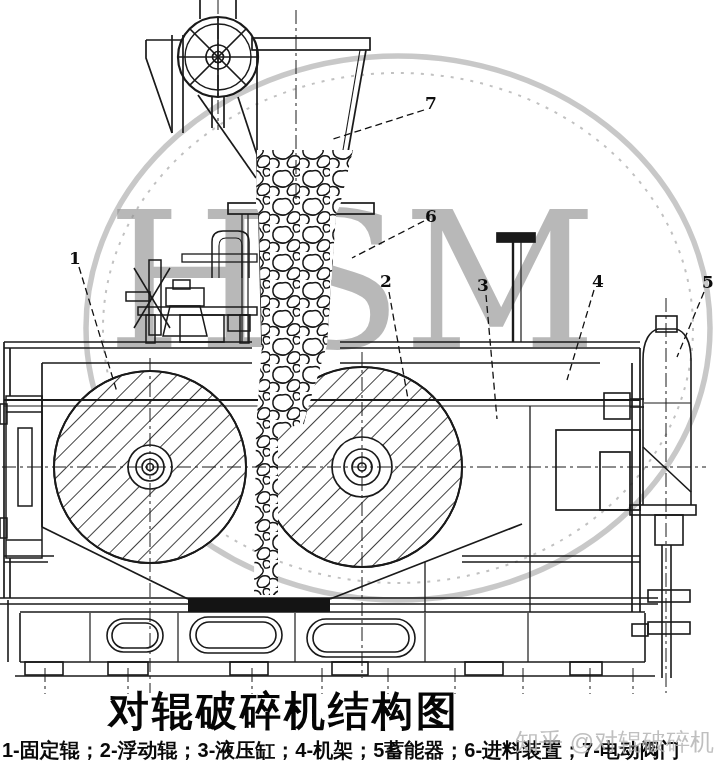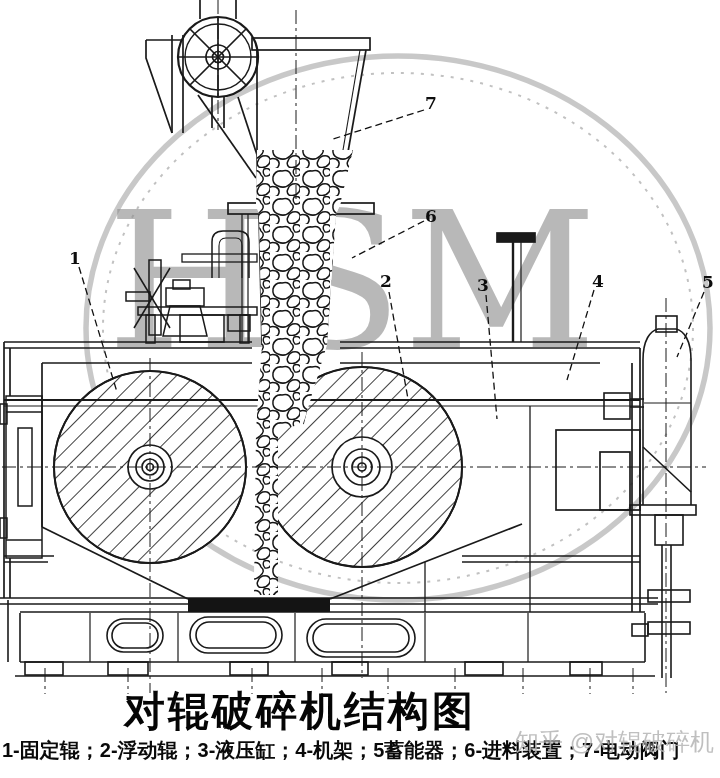--- a/index.html
+++ b/index.html
@@ -1,20 +1,20 @@
 <!DOCTYPE html>
 <html><head>
 <meta charset="utf-8">
 <style>
   html,body{margin:0;padding:0;background:#fff;}
   .page{position:relative;width:720px;height:778px;background:#fff;overflow:hidden;
         font-family:"Liberation Sans",sans-serif;}
   .page svg{position:absolute;left:0;top:0;}
   .title{position:absolute;left:108px;top:684px;font-size:41px;font-weight:800;
-         color:#050505;letter-spacing:3px;font-family:"Liberation Sans",sans-serif;white-space:nowrap;margin-left:16px;}
+         color:#050505;letter-spacing:3px;font-family:"Liberation Sans",sans-serif;white-space:nowrap;}
   .caption{position:absolute;left:2px;top:737px;width:716px;font-size:20px;font-weight:700;
          color:#0a0a0a;letter-spacing:0px;font-family:"Liberation Sans",sans-serif;white-space:nowrap;}
   .social-mark{position:absolute;right:6px;top:726px;font-size:24px;font-weight:400;
          color:#b5b5b5;opacity:.85;font-family:"Liberation Sans",sans-serif;white-space:nowrap;z-index:5;}
   .hsm{font-family:"DejaVu Serif","Liberation Serif",serif;}
   .callout{font-family:"DejaVu Serif","Liberation Serif",serif;font-weight:bold;}
 </style>
 </head>
 <body>
 

